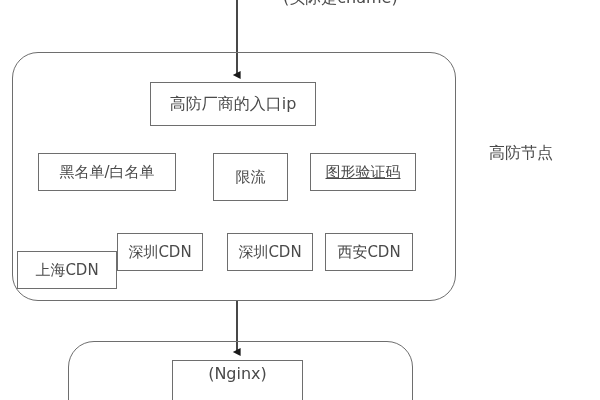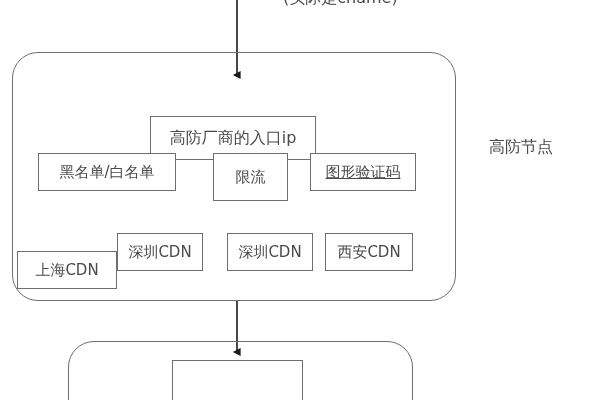--- a/index.html
+++ b/index.html
@@ -48,21 +48,20 @@
     text-align: center;
     white-space: nowrap;
   }
 
   .entry-ip {
     left: 150px;
     top: 82px;
     width: 166px;
     height: 44px;
     font-size: 16px;
-    margin-top: 34px;
   }
 
   .filter-row .node-box,
   .cdn-row .node-box {
     font-size: 15px;
   }
 
   .blacklist {
     left: 38px;
     top: 153px;
@@ -150,21 +149,21 @@
     color: #4a4a4a;
     white-space: nowrap;
   }
   .label-cname {
     left: 283px;
     top: -12px;
     font-size: 16px;
   }
   .label-protection-node {
     left: 489px;
-    top: 137px;
+    top: 143px;
     font-size: 16px;
   }
 </style>
 </head>
 <body>
 
 <div id="canvas">
 
   <svg class="layer-svg" viewBox="0 0 600 400" width="600" height="400">
     <defs>
@@ -195,15 +194,16 @@
   </div>
 
   <div class="cdn-row">
     <div class="node-box cdn-sh">上海CDN</div>
     <div class="node-box cdn-sz">深圳CDN</div>
     <div class="node-box cdn-bj">深圳CDN</div>
     <div class="node-box cdn-xa">西安CDN</div>
   </div>
 
   <div class="node-box real-ip">
+    <span class="line2">(Nginx)</span>
   </div>
 
 </div>
 
 </body></html>

